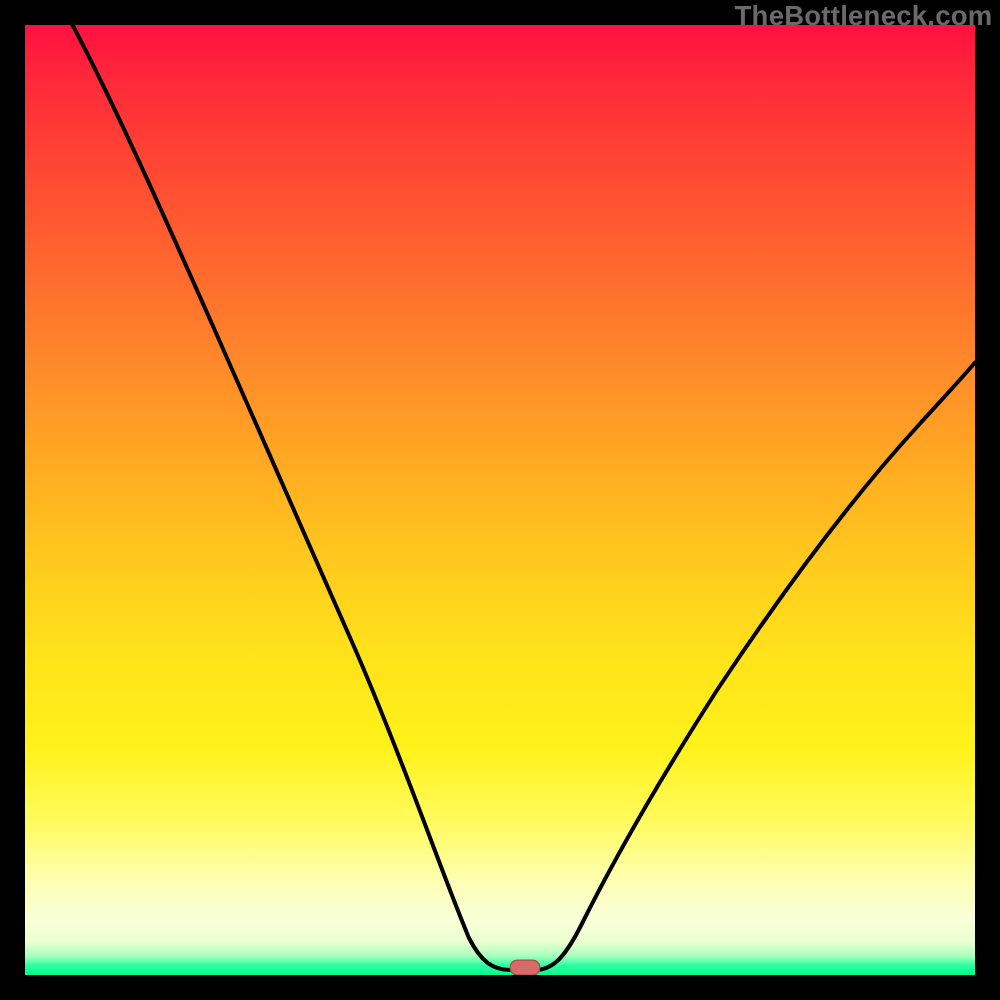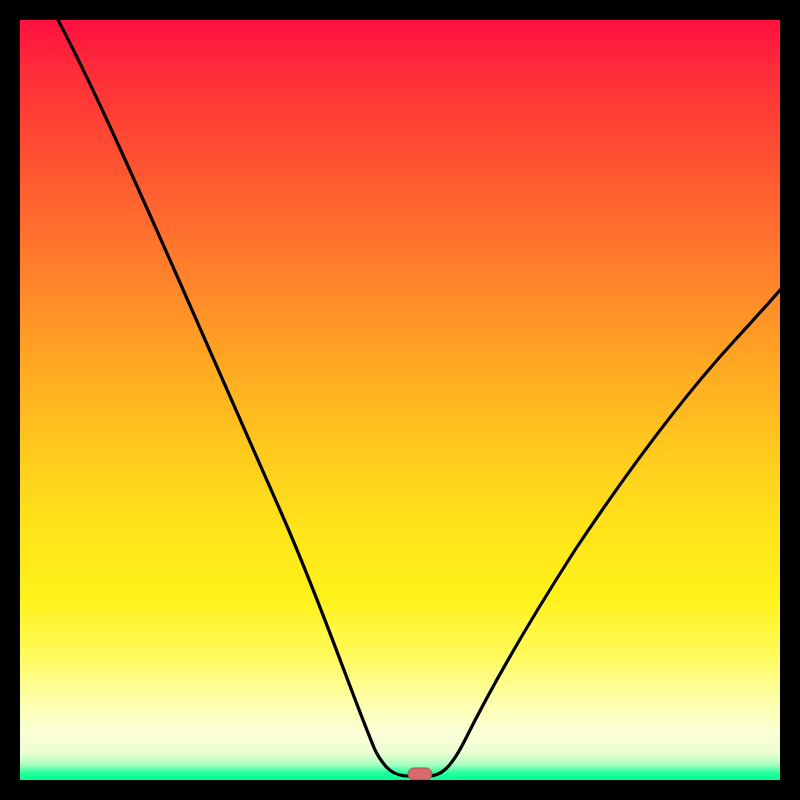--- a/index.html
+++ b/index.html
@@ -59,20 +59,21 @@
     color: #6a6a6a;
     font-weight: 600;
     letter-spacing: 0.2px;
     user-select: none;
   }
 </style>
 </head>
 <body>
 
 <div class="stage">
+  <div class="attrib">TheBottleneck.com</div>
 
   <div class="plot">
     <svg class="curve-svg" viewBox="0 0 760 760" preserveAspectRatio="none">
       <path fill="none" stroke-width="3.2" stroke-linecap="round" stroke-linejoin="round" d="M 38 0
                C 70 60, 110 150, 150 240
                C 185 320, 220 400, 260 490
                C 300 580, 330 670, 355 730
                C 365 750, 375 756, 388 756
                L 408 756
                C 420 756, 430 750, 445 720

